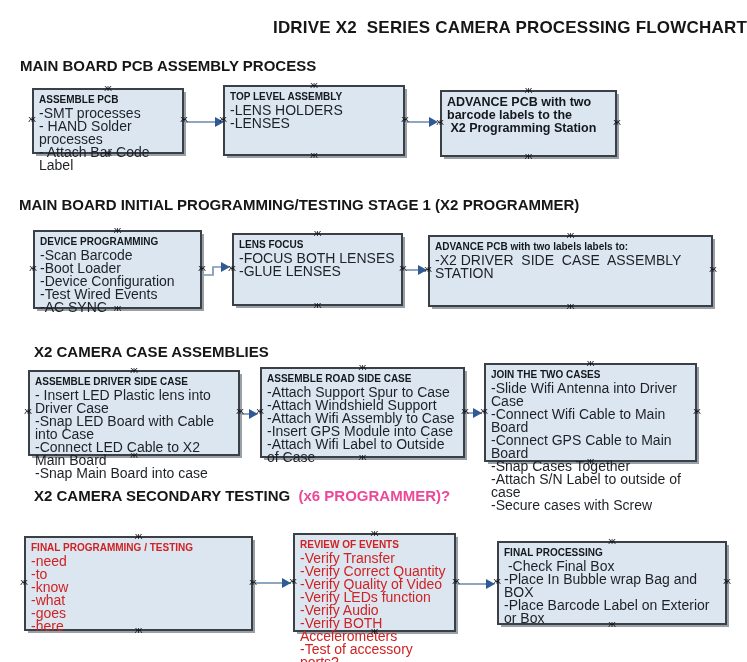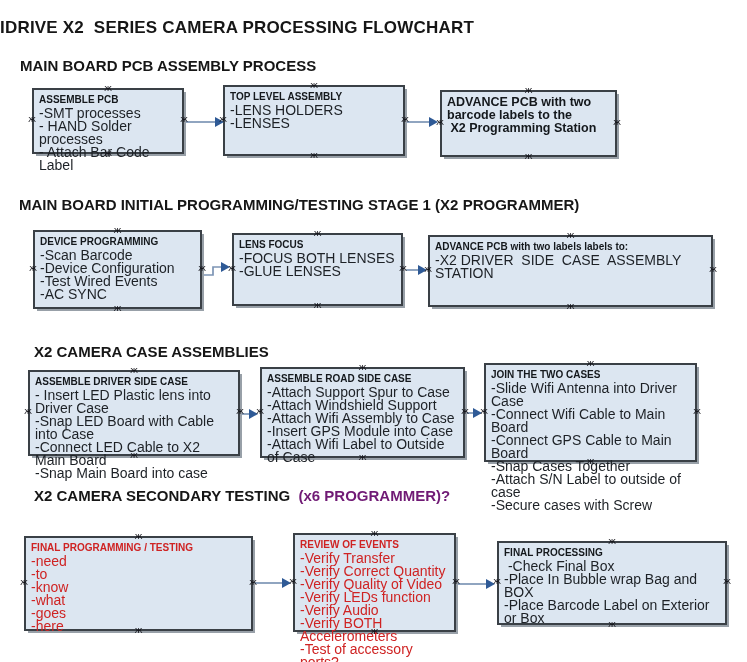--- a/index.html
+++ b/index.html
@@ -1,21 +1,21 @@
 <!DOCTYPE html>
 <html><head>
 <meta charset="utf-8">
 <style>
   html,body{margin:0;padding:0;background:#ffffff;}
   #canvas{position:relative;width:747px;height:662px;background:#ffffff;overflow:hidden;
           font-family:"Liberation Sans","DejaVu Sans",sans-serif;color:#111;}
-  .page-title{position:absolute;top:18px;left:0;width:747px;text-align:left;
+  .page-title{position:absolute;top:18px;left:0;width:747px;text-align:right;
               font-size:17px;font-weight:bold;letter-spacing:.2px;white-space:pre-wrap;color:#161616;}
   .sec-head{position:absolute;font-size:15px;font-weight:bold;color:#161616;white-space:pre-wrap;text-align:center;}
-  .sec-head .red{color:#701a75;}
+  .sec-head .red{color:#ec4899;}
   .fbox{position:absolute;background:#dce6f1;border:2px solid #3a4046;
         box-shadow:3px 3px 0 -1px #98a0a8;box-sizing:border-box;padding:2px 5px 0 5px;}
   .btitle{font-size:10px;font-weight:bold;line-height:15px;white-space:pre-wrap;color:#14181c;}
   .bline{font-size:14px;line-height:13px;white-space:pre-wrap;color:#1d2126;}
   .fbox.red .btitle,.fbox.red .bline{color:#cf2323;}
   .fbox.bigbold .btitle{font-size:12.5px;line-height:13px;padding-top:2px;}
   .anc{position:absolute;font-size:9px;line-height:9px;color:#14141a;z-index:5;
        font-family:"DejaVu Sans",sans-serif;}
   .anc.t{top:-6px;left:50%;margin-left:-4px;}
   .anc.b{bottom:-6px;left:50%;margin-left:-4px;}
@@ -66,20 +66,21 @@
  X2 Programming Station</div>
   </div>
 
   <div class="fbox" style="left:33px;top:230px;width:169px;height:79px;">
     <span class="anc t">ж</span>
     <span class="anc b">ж</span>
     <span class="anc l">ж</span>
     <span class="anc r">ж</span>
     <div class="btitle">DEVICE PROGRAMMING</div>
     <div class="bline">-Scan Barcode</div>
+    <div class="bline">-Boot Loader</div>
     <div class="bline">-Device Configuration</div>
     <div class="bline">-Test Wired Events</div>
     <div class="bline">-AC SYNC</div>
   </div>
 
   <div class="fbox" style="left:232px;top:233px;width:171px;height:73px;">
     <span class="anc t">ж</span>
     <span class="anc b">ж</span>
     <span class="anc l">ж</span>
     <span class="anc r">ж</span>

